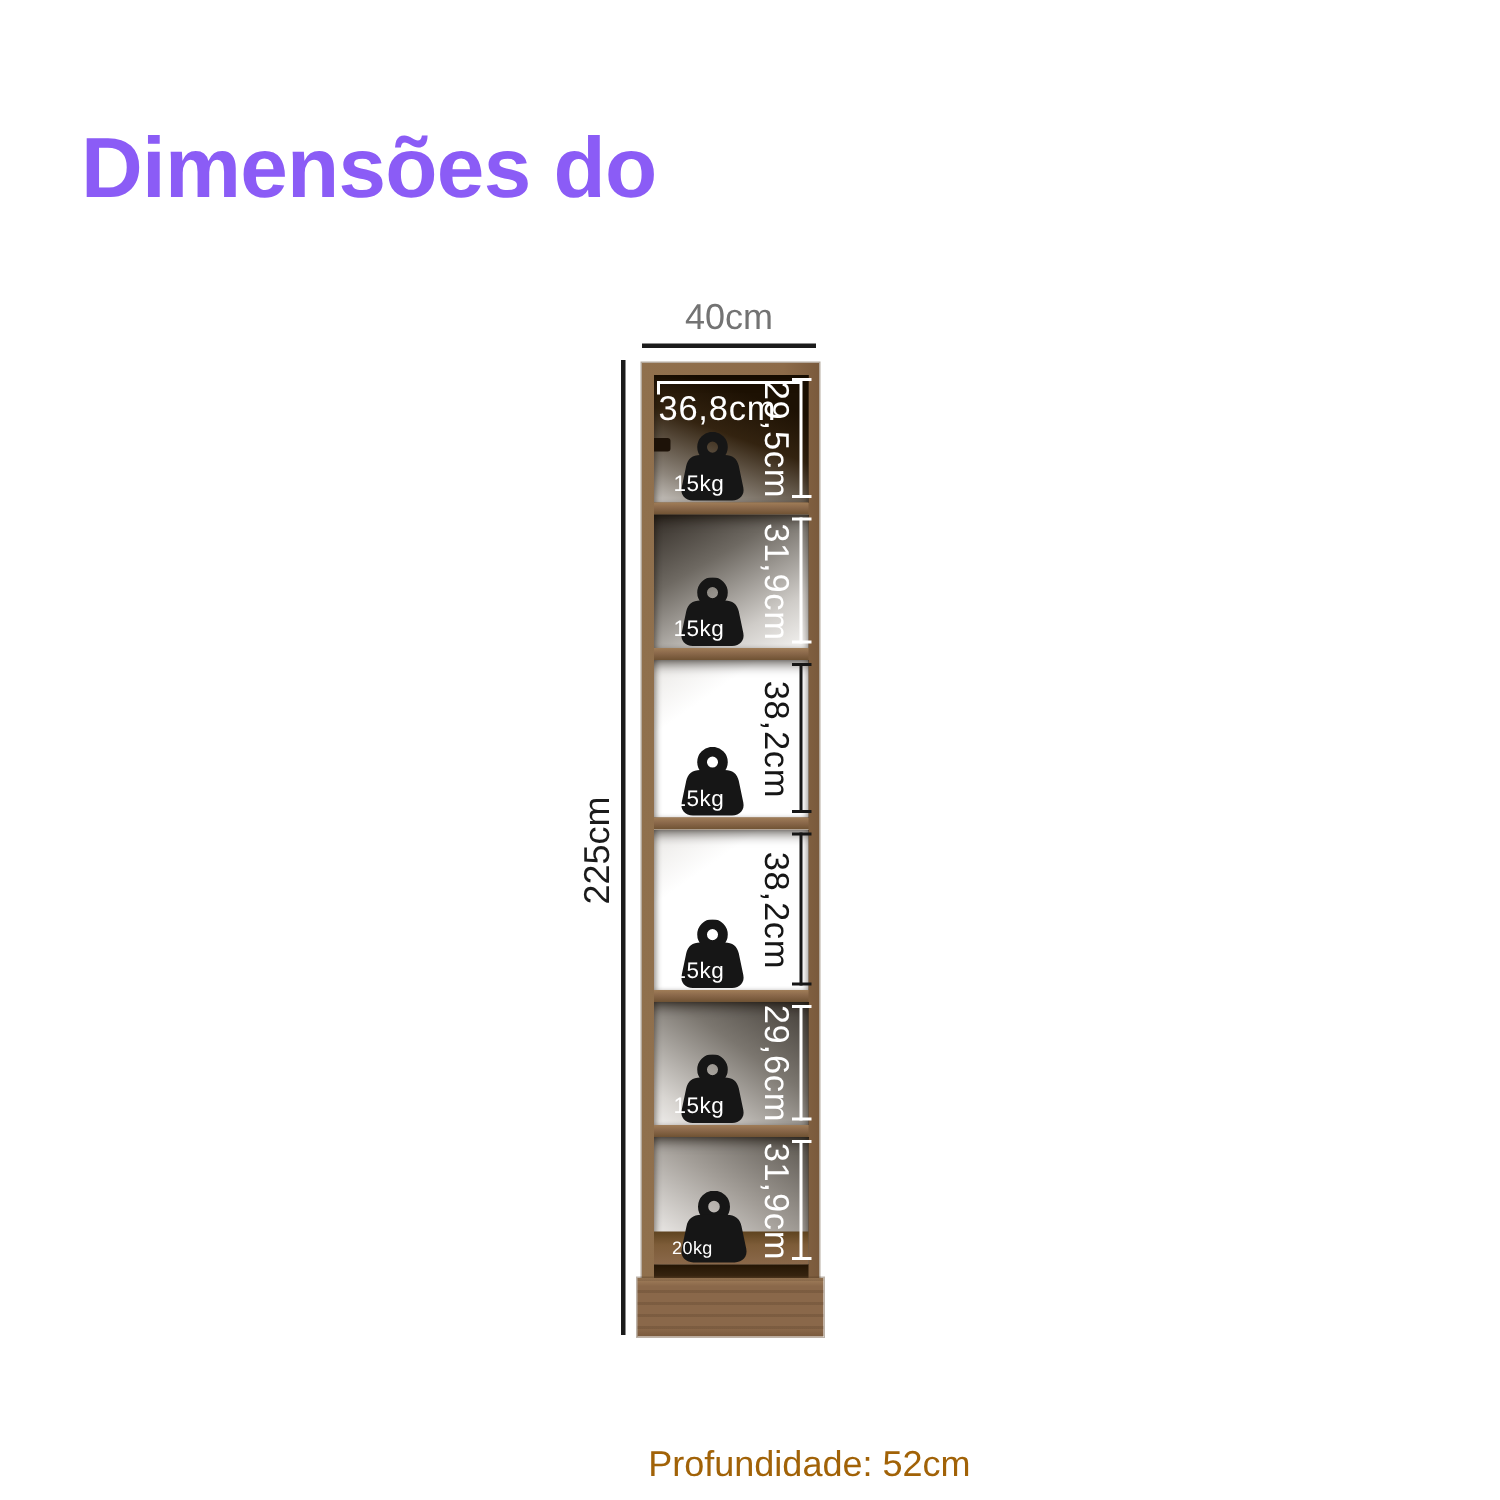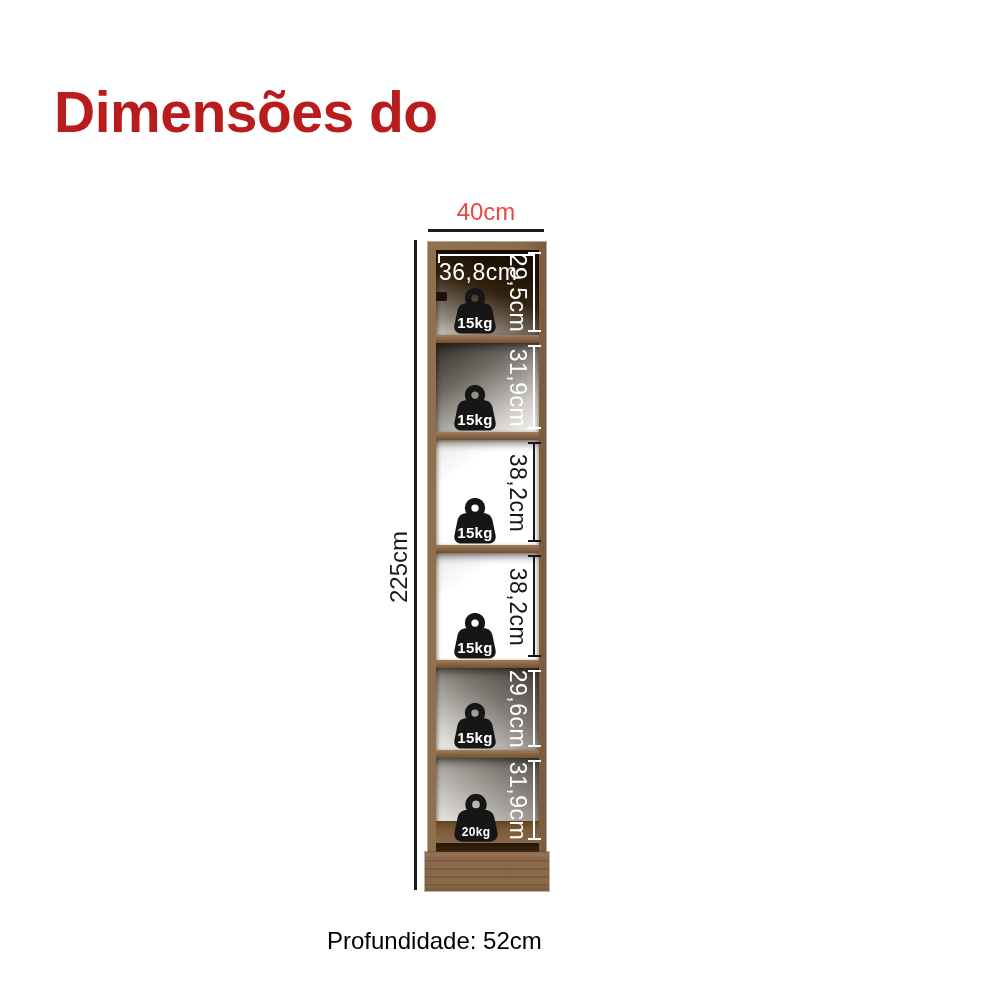--- a/index.html
+++ b/index.html
@@ -3,37 +3,37 @@
 <meta charset="utf-8">
 <style>
   html,body{margin:0;padding:0;background:#fff;}
   .stage{
     position:relative;width:1000px;height:1000px;background:#ffffff;overflow:hidden;
     font-family:"Liberation Sans", sans-serif;
   }
   
   .page-title{
     position:absolute;left:54px;top:36px;width:520px;
-    font-size:57px;font-weight:700;line-height:77px;color:#b91c1c;letter-spacing:-0.5px;
+    font-size:57px;font-weight:700;line-height:77px;color:#8b5cf6;letter-spacing:-0.5px;
   }
   .page-title span{display:block;}
   
   .dim-width-label{
     position:absolute;left:428px;top:198px;width:116px;text-align:center;
-    font-size:24px;color:#ef4444;
+    font-size:24px;color:#737373;
   }
   .dim-width-line{position:absolute;left:428px;top:229px;width:116px;height:3px;background:#1b1b1b;}
   .dim-height-line{position:absolute;left:414px;top:240px;width:3px;height:650px;background:#1b1b1b;}
   .dim-height-label{
     position:absolute;left:339px;top:551px;width:120px;height:32px;line-height:32px;
     text-align:center;font-size:24px;color:#1b1b1b;transform:rotate(-90deg);
   }
   .depth-label{
-    position:absolute;left:327px;top:927px;width:320px;text-align:left;
-    font-size:24px;color:#000000;
+    position:absolute;left:327px;top:963px;width:320px;text-align:right;
+    font-size:24px;color:#a16207;
   }
   
   .cabinet{
     position:absolute;left:428px;top:242px;width:118px;height:611px;
     background:linear-gradient(90deg,#90704d 0%,#8d6b49 80%,#7a5a3c 100%);
     box-shadow:0 0 0 1px rgba(90,66,40,.45);
   }
   .comp{position:absolute;left:8px;width:103px;}
   .comp .inner-shadow{position:absolute;inset:0;
     box-shadow:inset 0 7px 8px -4px rgba(15,8,0,.6),
@@ -72,22 +72,22 @@
     writing-mode:vertical-rl;font-size:23px;white-space:nowrap;letter-spacing:.5px;
   }
   .hline{position:absolute;left:2px;right:5px;top:4px;height:2px;background:currentColor;}
   .hline::before{content:"";position:absolute;left:0;top:0;width:2px;height:9px;background:currentColor;}
   .hlabel{position:absolute;left:3px;top:9px;font-size:23px;letter-spacing:.5px;}
   .notch{position:absolute;left:0;top:42px;width:11px;height:9px;background:#1d1208;border-radius:0 2px 2px 0;}
   
   .weight{position:absolute;left:13px;bottom:0;width:52px;height:47px;}
   .weight svg{position:absolute;inset:0;width:100%;height:100%;}
   .kg{
-    position:absolute;bottom:4px;left:0;width:100%;text-align:center;
-    font-size:15px;font-weight:700;color:#ffffff;letter-spacing:.3px;
+    position:absolute;bottom:4px;left:0;width:100%;
+    font-size:15px;font-weight:400;color:#ffffff;letter-spacing:.3px;
   }
   .c6 .weight{width:56px;height:49px;left:12px;}
   .c6 .kg{font-size:12px;}
 </style>
 </head>
 <body>
 
 <div class="stage">
 
   <h1 class="page-title">

